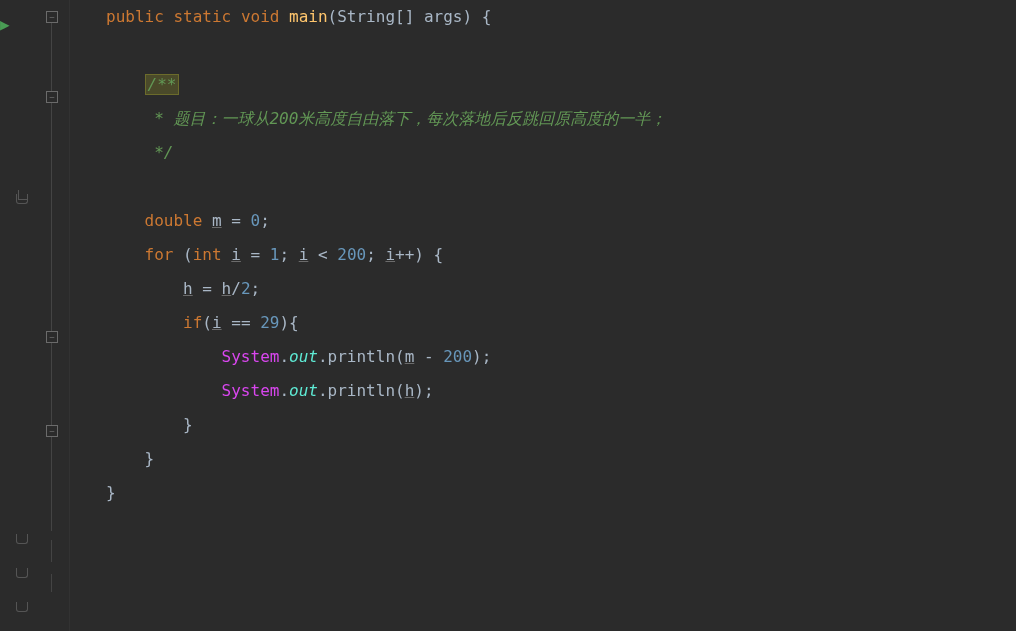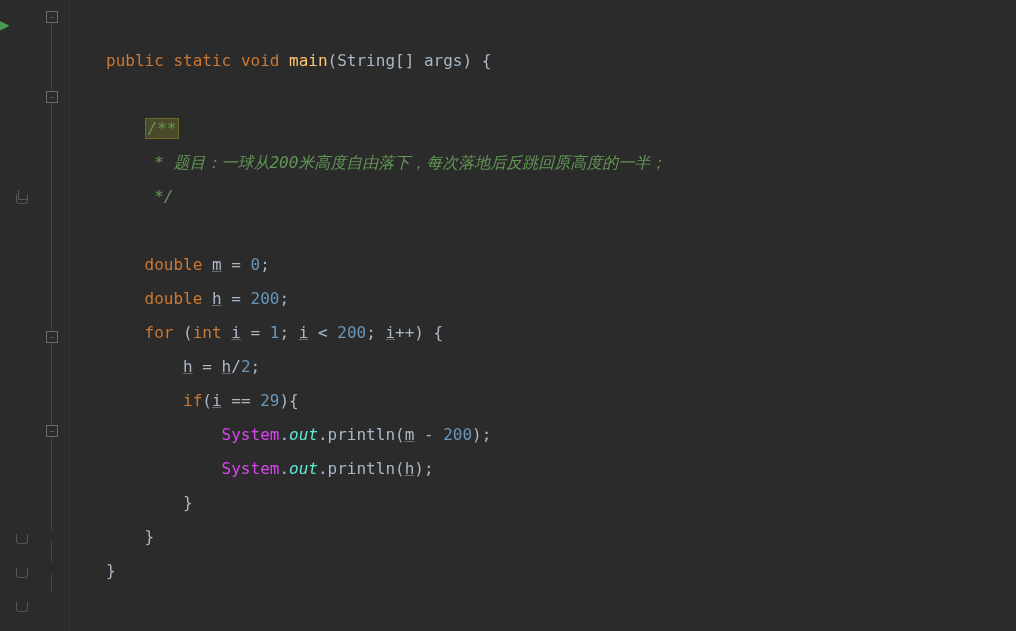--- a/index.html
+++ b/index.html
@@ -68,21 +68,20 @@
       width: 12px;
       height: 10px;
       border: 1px solid #555555;
       border-top: none;
       border-radius: 0 0 3px 3px;
     }
     .code-area {
       flex: 1;
       position: relative;
       padding-left: 36px;
-      margin-top: 44px;
     }
     .line { height: 34px; white-space: pre; }
     .line.highlight { background: #323232; }
     .kw { color: #cc7832; }
     .ident { color: #a9b7c6; }
     .underline { text-decoration: underline; text-decoration-color: #6b6b6b; }
     .num { color: #6897bb; }
     .punct { color: #a9b7c6; }
     .comment { color: #629755; font-style: italic; }
     .comment-start {
@@ -121,21 +120,20 @@
   </div>
 
   <div class="code-area">
     <div class="line"><span class="kw">public</span> <span class="kw">static</span> <span class="kw">void</span> <span class="method">main</span><span class="punct">(</span><span class="ident">String</span><span class="punct">[] </span><span class="ident">args</span><span class="punct">) {</span></div>
     <div class="line"></div>
     <div class="line">    <span class="comment-start">/**</span></div>
     <div class="line">    <span class="comment"> * 题目：一球从200米高度自由落下，每次落地后反跳回原高度的一半；</span></div>
     <div class="line">    <span class="comment"> */</span></div>
     <div class="line"></div>
     <div class="line">    <span class="kw">double</span> <span class="ident underline">m</span><span class="punct"> = </span><span class="num">0</span><span class="punct">;</span></div>
-    <div class="line">    <span class="kw">double</span> <span class="ident underline">h</span><span class="punct"> = </span><span class="num">200</span><span class="punct">;</span></div>
     <div class="line">    <span class="kw">for</span><span class="punct"> (</span><span class="kw">int</span> <span class="ident underline">i</span><span class="punct"> = </span><span class="num">1</span><span class="punct">; </span><span class="ident underline">i</span><span class="punct"> &lt; </span><span class="num">200</span><span class="punct">; </span><span class="ident underline">i</span><span class="punct">++) {</span></div>
     <div class="line">        <span class="ident underline">h</span><span class="punct"> = </span><span class="ident underline">h</span><span class="punct">/</span><span class="num">2</span><span class="punct">;</span></div>
     <div class="line">        <span class="kw">if</span><span class="punct">(</span><span class="ident underline">i</span><span class="punct"> == </span><span class="num">29</span><span class="punct">){</span></div>
     <div class="line">            <span class="class-ref">System</span><span class="punct">.</span><span class="static-field">out</span><span class="punct">.</span><span class="ident">println</span><span class="punct">(</span><span class="ident underline">m</span><span class="punct"> - </span><span class="num">200</span><span class="punct">);</span></div>
     <div class="line">            <span class="class-ref">System</span><span class="punct">.</span><span class="static-field">out</span><span class="punct">.</span><span class="ident">println</span><span class="punct">(</span><span class="ident underline">h</span><span class="punct">);</span></div>
     <div class="line">        <span class="punct">}</span></div>
     <div class="line">    <span class="punct">}</span></div>
     <div class="line"><span class="punct">}</span></div>
   </div>
 </div>

